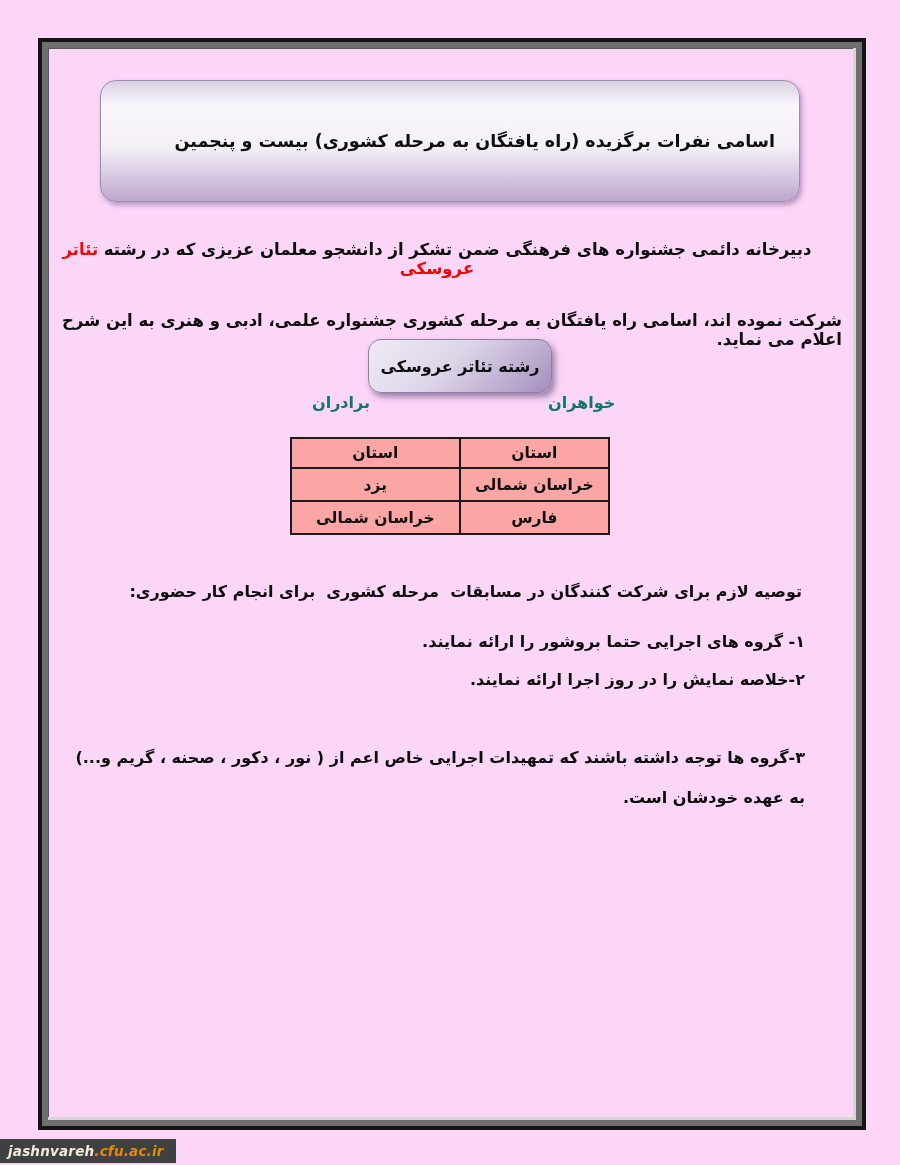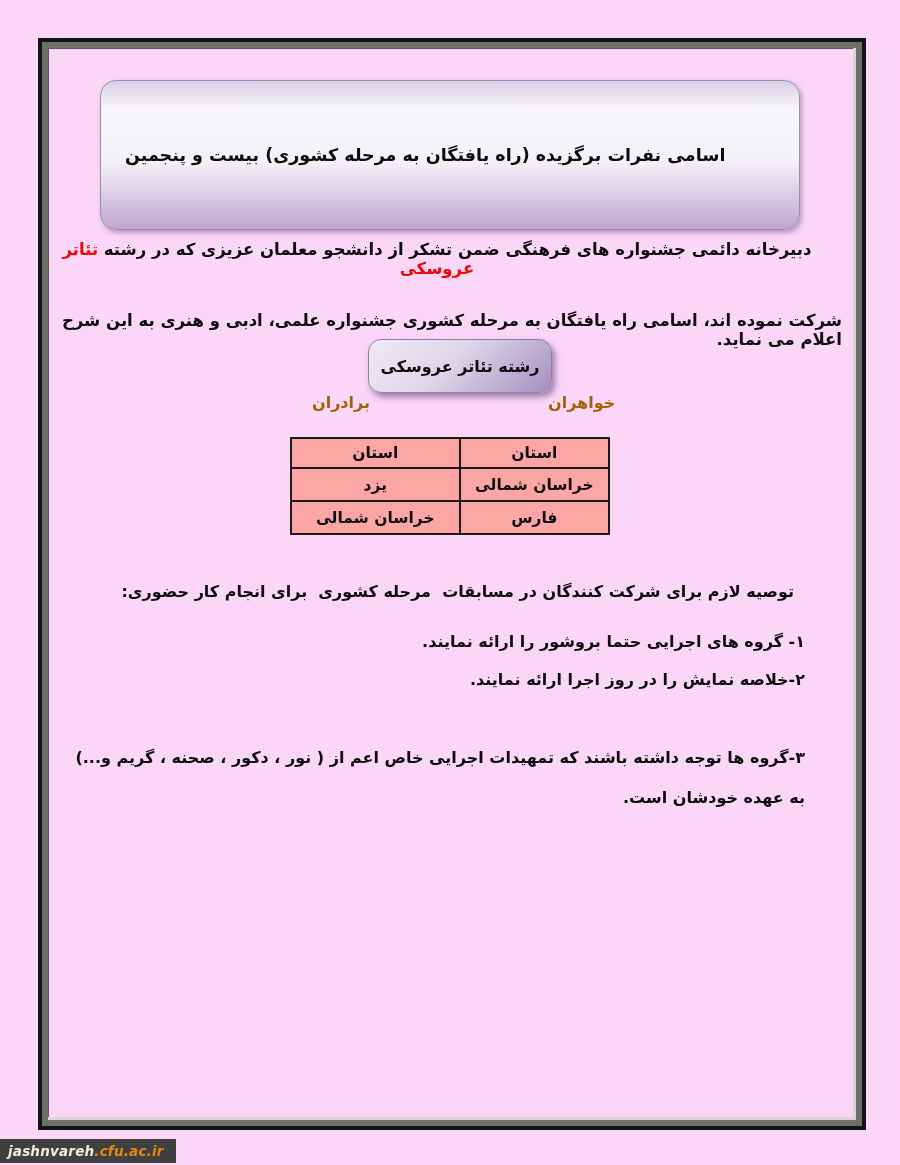--- a/index.html
+++ b/index.html
@@ -13,26 +13,26 @@
     position:absolute;left:38px;top:38px;width:828px;height:1092px;
     box-sizing:border-box;border:4px solid #141414;background:transparent;
   }
   .frame-inner{
     position:absolute;inset:0;box-sizing:border-box;
     border:6px solid #6f6f6f;
     box-shadow:inset -3px -3px 0 #d8d4d8, inset 1px 1px 0 #5a5a5a;
   }
   
   .header-box{
-    position:absolute;left:100px;top:80px;width:700px;height:150px;
+    position:absolute;left:100px;top:80px;width:700px;height:122px;
     box-sizing:border-box;border:1px solid #9b8fae;border-radius:16px;
     background:linear-gradient(180deg,#d9d0e3 0%,#f9f7fb 20%,#f4f0f7 55%,#d4c4e0 82%,#bda7cd 100%);
     box-shadow:2px 3px 5px rgba(130,95,150,0.55);
     display:flex;flex-direction:column;justify-content:space-evenly;
-    padding:6px 24px;direction:rtl;text-align:left;
+    padding:6px 24px;direction:rtl;text-align:right;
     font-weight:bold;font-size:17.5px;color:#0d0d0d;
   }
   .header-box .hline{line-height:1.3;}
   
   .intro{
     position:absolute;left:60px;top:240px;width:782px;
     direction:rtl;text-align:right;
     font-weight:bold;font-size:16.5px;color:#0d0d0d;
   }
   .intro .l1{margin:0 0 33px 0;padding-right:28px;text-align:center;}
@@ -42,40 +42,40 @@
   .category-pill{
     position:absolute;left:368px;top:339px;width:184px;height:54px;
     box-sizing:border-box;border:1px solid #8d7fa6;border-radius:13px;
     background:linear-gradient(135deg,#efebf5 0%,#ddd5e8 45%,#b4a3ca 85%,#a18cbd 100%);
     box-shadow:3px 4px 6px rgba(105,80,125,0.65);
     display:flex;align-items:center;justify-content:center;
     direction:rtl;font-weight:bold;font-size:16px;color:#0d0d0d;
   }
   
   .group-label{
-    position:absolute;direction:rtl;font-weight:bold;font-size:16px;color:#a16207;
+    position:absolute;direction:rtl;font-weight:bold;font-size:16px;color:#0f766e;
   }
   .label-sisters{left:548px;top:393px;}
   .label-brothers{left:312px;top:393px;}
   
   .results-table{
     position:absolute;left:290px;top:437px;width:320px;
     border-collapse:collapse;direction:rtl;
   }
   .results-table td{
     box-sizing:border-box;border:2px solid #1c1c1c;background:#fca5a5;
     text-align:center;font-weight:bold;font-size:15.5px;color:#111;
     height:33px;padding:2px 6px;
   }
   .results-table tr.head td{height:30px;}
   .results-table col.c-sisters{width:47%;}
   .results-table col.c-brothers{width:53%;}
   
   .advice-intro{
-    position:absolute;right:106px;top:582px;direction:rtl;text-align:right;
+    position:absolute;right:98px;top:582px;direction:rtl;text-align:right;
     font-weight:bold;font-size:16px;color:#0d0d0d;white-space:pre;
   }
   .advice-item{
     position:absolute;right:95px;direction:rtl;text-align:right;
     font-weight:bold;font-size:16px;color:#0d0d0d;
   }
   .item-1{top:632px;}
   .item-2{top:670px;}
   .item-3{top:738px;width:748px;line-height:40px;}
   

